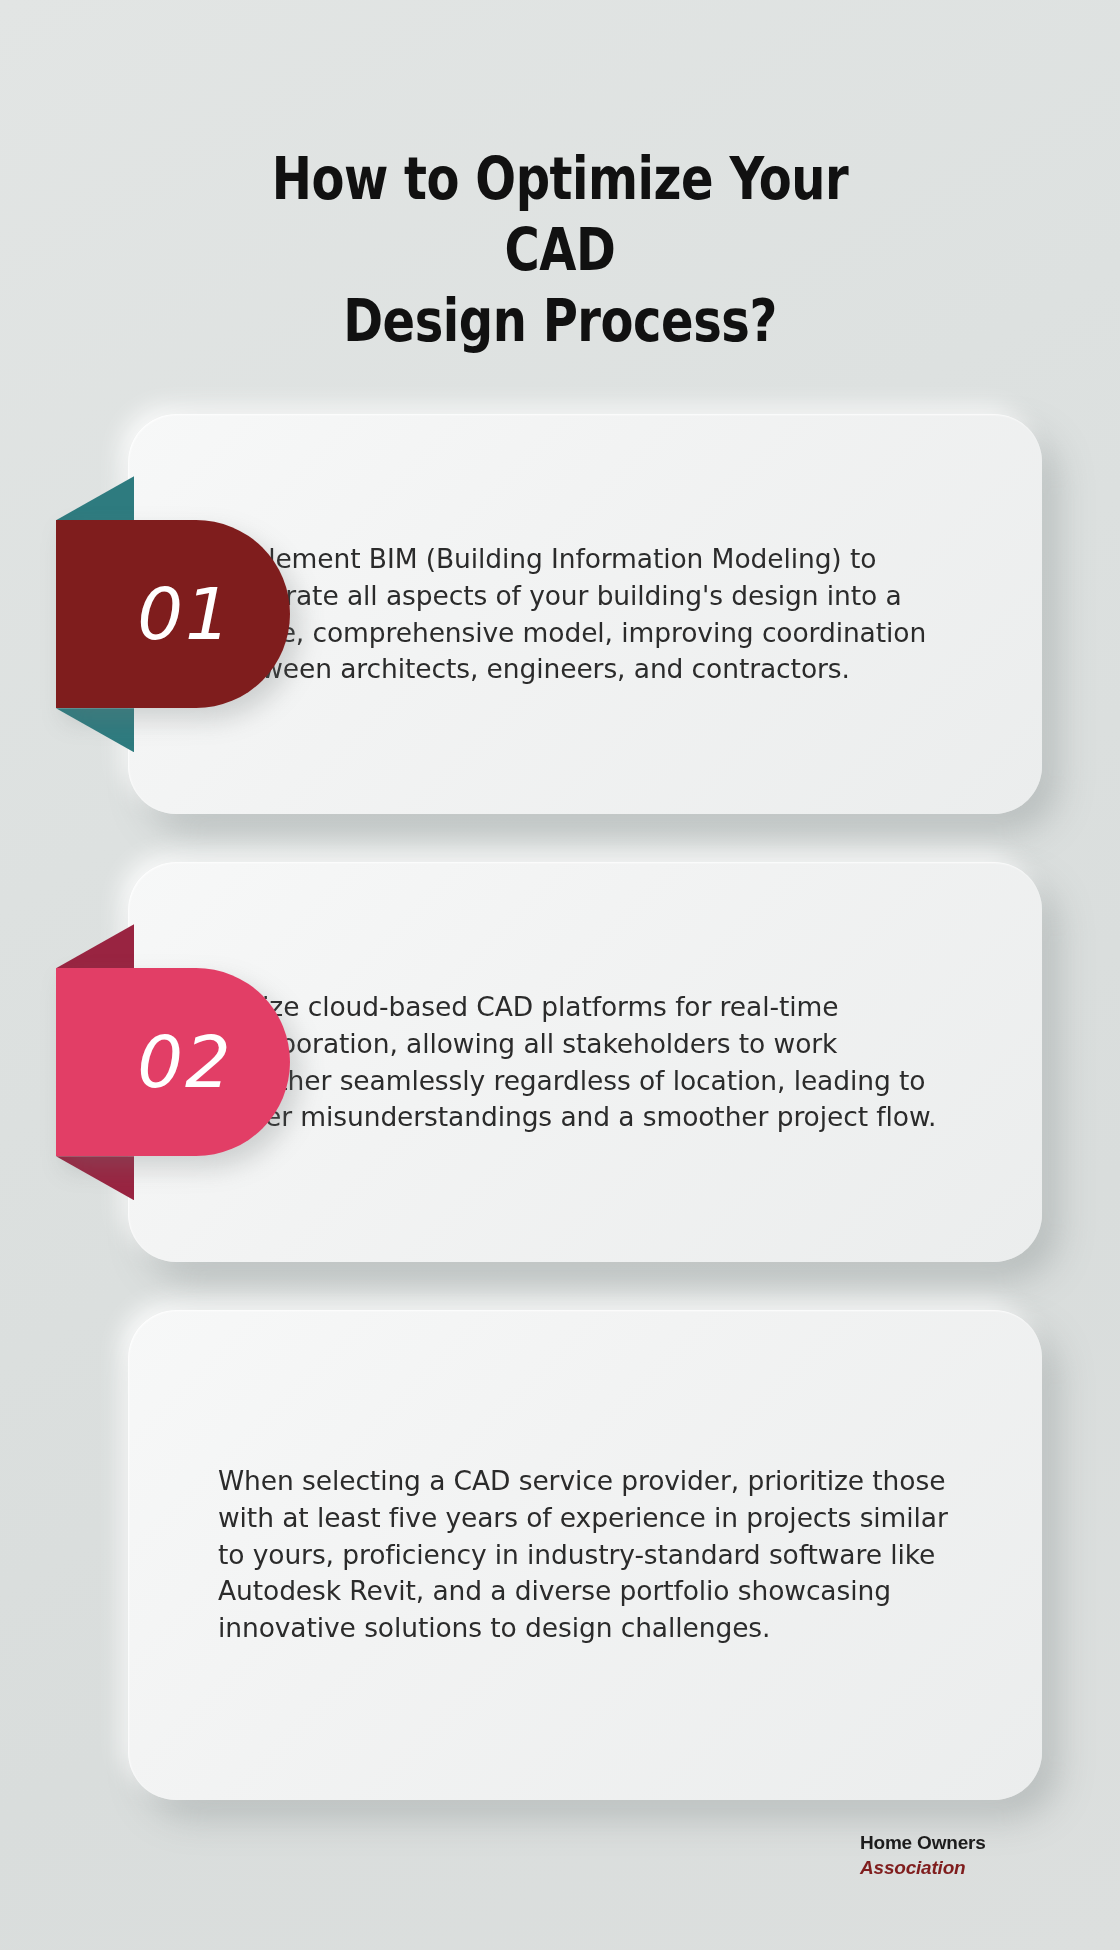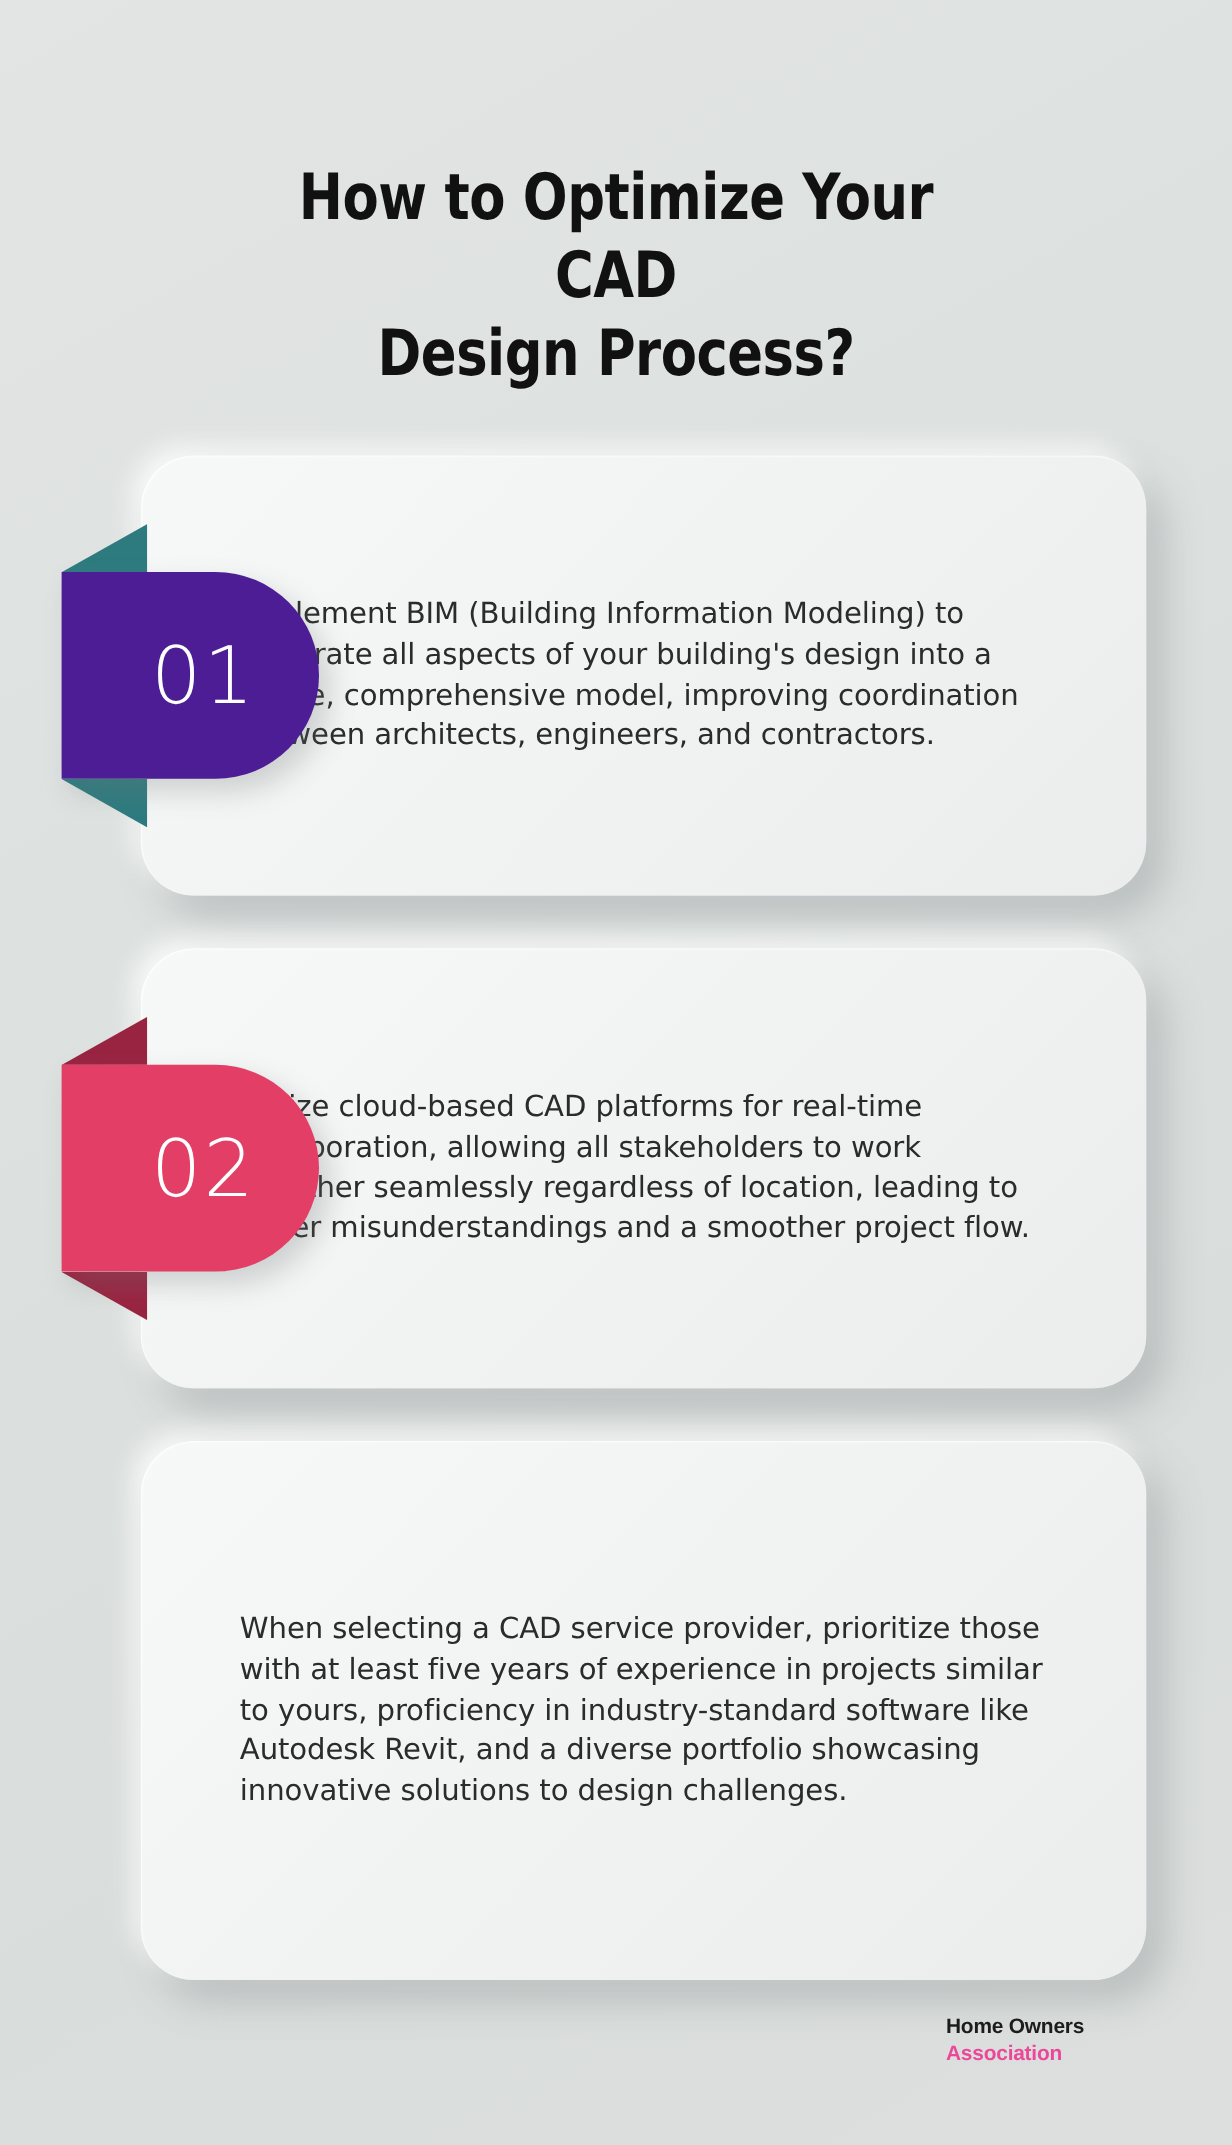--- a/index.html
+++ b/index.html
@@ -157,43 +157,43 @@
 
 <div class="cards">
 
   <div class="card-row row-1">
     <div class="card">
       <div class="card-text">Implement BIM (Building Information Modeling) to integrate all aspects of your building's design into a single, comprehensive model, improving coordination between architects, engineers, and contractors.</div>
     </div>
     <div class="badge-wrap">
       <div class="badge-fold top" style="background: rgb(46, 123, 127);"></div>
       <div class="badge-fold bottom" style="background: rgb(46, 123, 127);"></div>
-      <div class="badge-body" style="background: #4c1d95;">
+      <div class="badge-body" style="background: #7f1d1d; font-style: italic;">
         <span class="badge-num">01</span>
       </div>
     </div>
   </div>
 
   <div class="card-row row-2">
     <div class="card">
       <div class="card-text">Utilize cloud-based CAD platforms for real-time collaboration, allowing all stakeholders to work together seamlessly regardless of location, leading to fewer misunderstandings and a smoother project flow.</div>
     </div>
     <div class="badge-wrap">
       <div class="badge-fold top" style="background: rgb(153, 36, 65);"></div>
       <div class="badge-fold bottom" style="background: rgb(153, 36, 65);"></div>
-      <div class="badge-body" style="background: rgb(226, 62, 102);">
+      <div class="badge-body" style="background: rgb(226, 62, 102); font-style: italic;">
         <span class="badge-num">02</span>
       </div>
     </div>
   </div>
 
   <div class="card-row row-3">
     <div class="card">
       <div class="card-text">When selecting a CAD service provider, prioritize those with at least five years of experience in projects similar to yours, proficiency in industry-standard software like Autodesk Revit, and a diverse portfolio showcasing innovative solutions to design challenges.</div>
     </div>
   </div>
 
 </div>
 
 <div class="logo">
   <div class="logo-line first" style="color: rgb(28, 28, 28);">Home Owners</div>
-  <div class="logo-line" style="color: #ec4899;">Association</div>
+  <div class="logo-line" style="color: #7f1d1d; font-style: italic;">Association</div>
 </div>
 
 </body></html>

